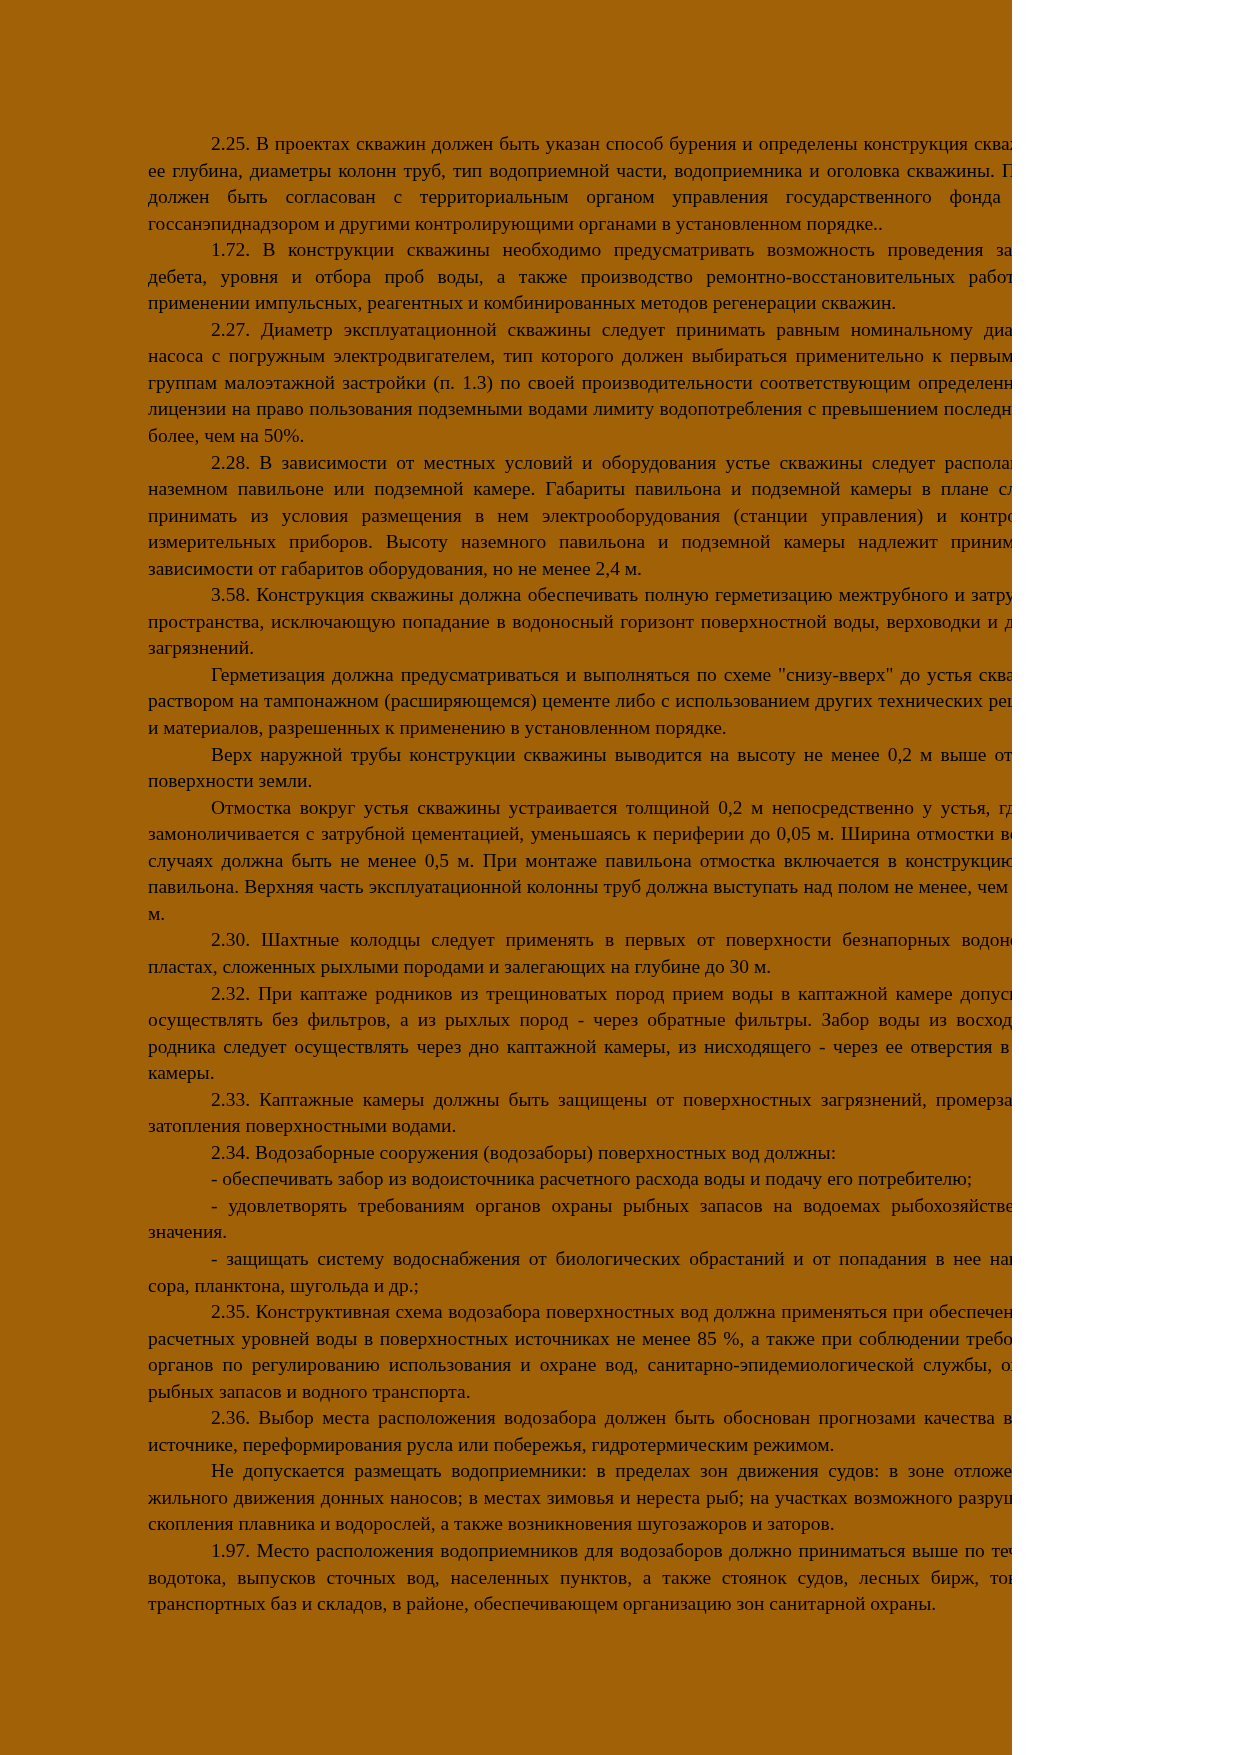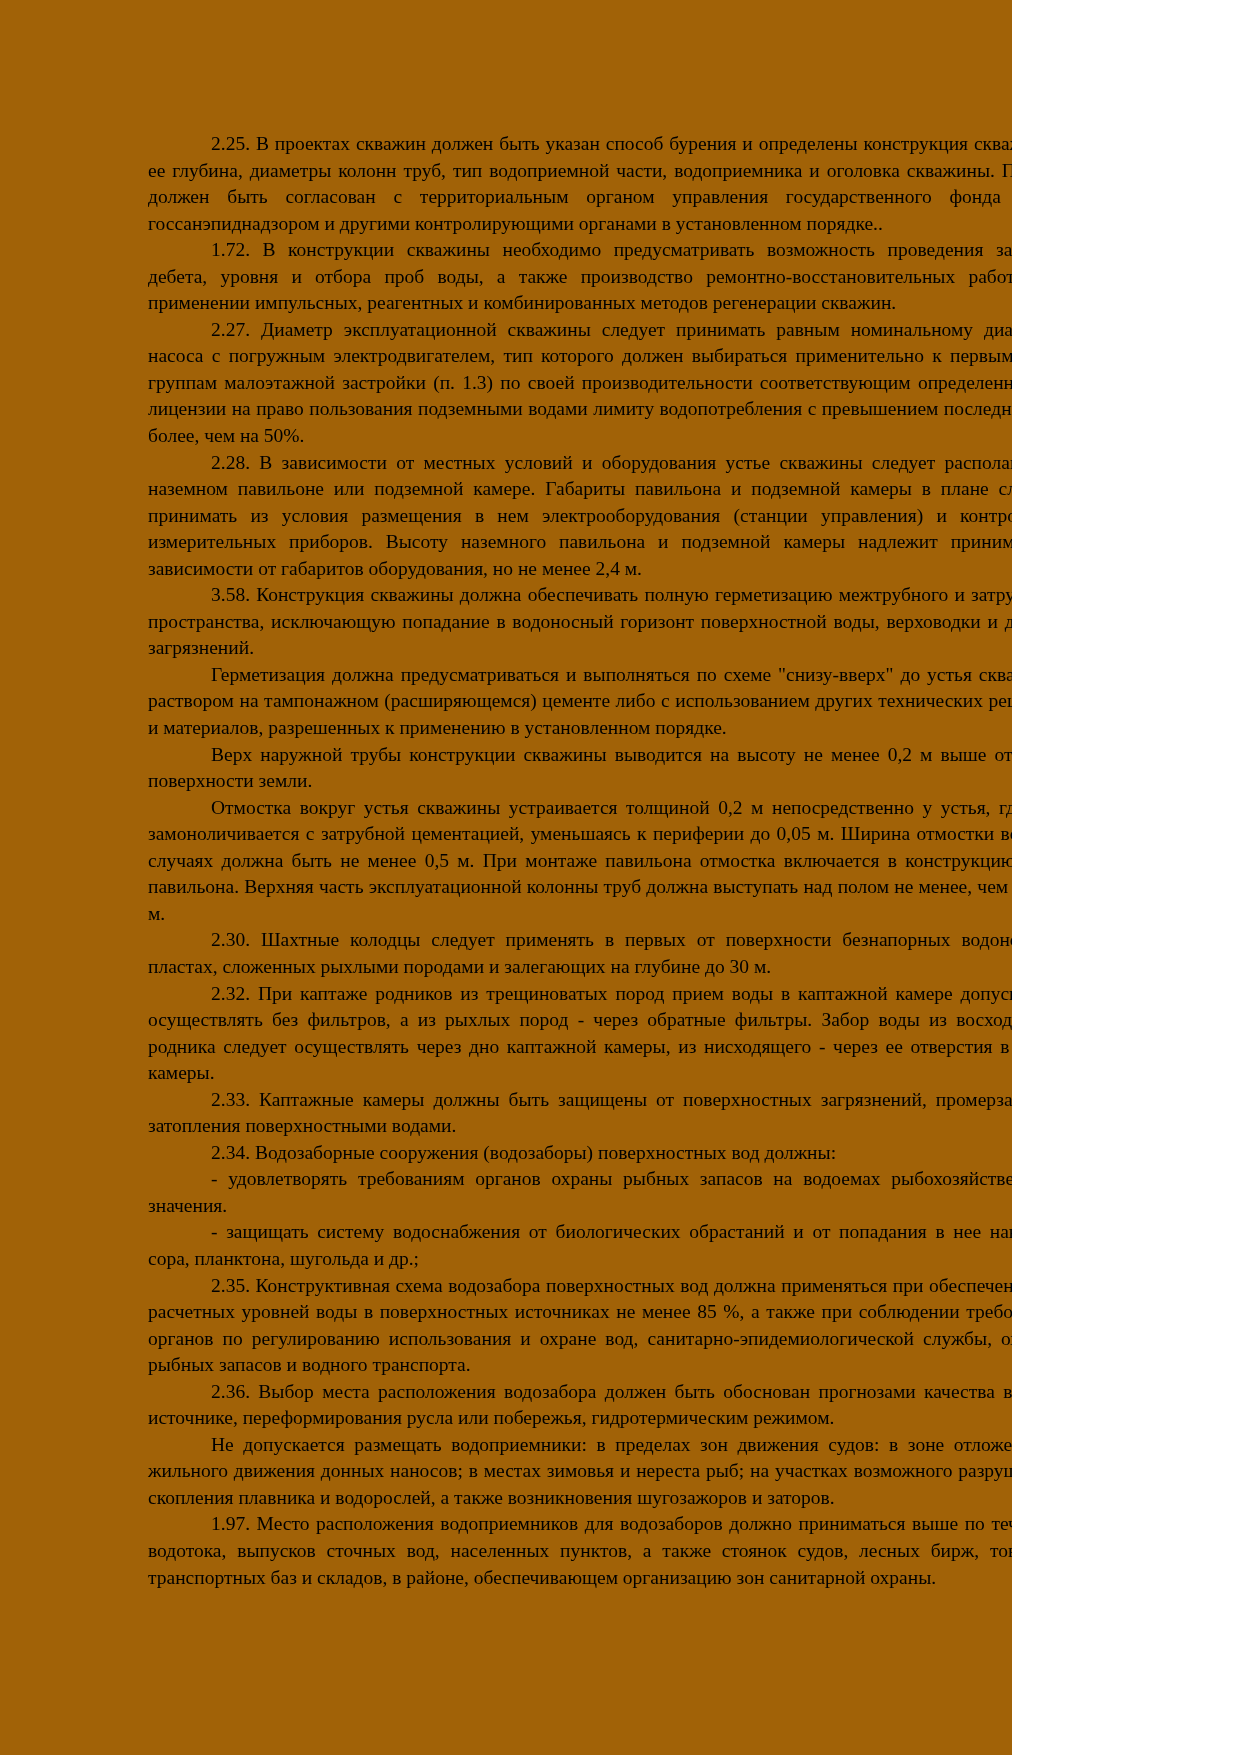--- a/index.html
+++ b/index.html
@@ -41,20 +41,21 @@
     <p>2.27. Диаметр эксплуатационной скважины следует принимать равным номинальному диаметру насоса с погружным электродвигателем, тип которого должен выбираться применительно к первым двум группам малоэтажной застройки (п. 1.3) по своей производительности соответствующим определенному в лицензии на право пользования подземными водами лимиту водопотребления с превышением последнего не более, чем на 50%.</p>
     <p>2.28. В зависимости от местных условий и оборудования устье скважины следует располагать в наземном павильоне или подземной камере. Габариты павильона и подземной камеры в плане следует принимать из условия размещения в нем электрооборудования (станции управления) и контрольно-измерительных приборов.  Высоту наземного павильона и подземной камеры надлежит принимать в зависимости от габаритов оборудования, но не менее 2,4 м.</p>
     <p>3.58. Конструкция скважины должна обеспечивать полную герметизацию  межтрубного и затрубного пространства,  исключающую попадание в водоносный горизонт поверхностной воды, верховодки и других загрязнений.</p>
     <p>Герметизация должна предусматриваться и выполняться по схеме "снизу-вверх" до устья скважины раствором на тампонажном (расширяющемся) цементе либо с использованием других технических  решений  и материалов, разрешенных к применению в установленном порядке.</p>
     <p>Верх наружной трубы конструкции скважины выводится на высоту не менее 0,2 м выше отметки поверхности земли.</p>
     <p>Отмостка вокруг устья скважины устраивается толщиной 0,2 м непосредственно у устья, где она замоноличивается с затрубной цементацией, уменьшаясь к периферии до 0,05 м. Ширина отмостки во всех случаях должна быть не менее 0,5 м. При монтаже павильона отмостка включается в конструкцию пола павильона. Верхняя часть эксплуатационной колонны труб должна выступать над полом не менее, чем на 0,5 м.</p>
     <p>2.30. Шахтные колодцы следует применять в первых от поверхности безнапорных водоносных пластах, сложенных рыхлыми породами и залегающих на глубине до 30 м.</p>
     <p>2.32. При каптаже родников из трещиноватых пород прием воды в каптажной камере допускается осуществлять без фильтров, а из рыхлых пород - через обратные фильтры. Забор воды из восходящего родника следует осуществлять через дно каптажной камеры, из нисходящего - через ее отверстия в стене камеры.</p>
     <p>2.33. Каптажные камеры должны быть защищены от поверхностных загрязнений, промерзания и затопления поверхностными водами.</p>
     <p>2.34. Водозаборные сооружения (водозаборы) поверхностных вод должны:</p>
+    <p>- обеспечивать забор из водоисточника расчетного расхода воды и подачу его потребителю;</p>
     <p>- удовлетворять требованиям органов охраны рыбных запасов на водоемах рыбохозяйственного значения.</p>
     <p>- защищать систему водоснабжения от биологических обрастаний и от попадания в нее наносов, сора, планктона, шугольда и др.;</p>
     <p>2.35. Конструктивная схема водозабора поверхностных вод должна применяться при обеспеченности расчетных уровней воды в поверхностных источниках не менее 85 %, а также при соблюдении требований органов по регулированию использования и охране вод, санитарно-эпидемиологической службы, охраны рыбных запасов и водного транспорта.</p>
     <p>2.36. Выбор места расположения водозабора должен быть обоснован прогнозами качества воды в источнике, переформирования русла или побережья, гидротермическим режимом.</p>
     <p>Не допускается размещать водоприемники: в пределах зон движения судов: в зоне отложения и жильного движения донных наносов; в местах зимовья и нереста рыб; на участках возможного разрушения, скопления плавника и водорослей, а также возникновения шугозажоров и заторов.</p>
     <p>1.97. Место расположения водоприемников для водозаборов должно приниматься выше по течению водотока, выпусков сточных вод, населенных пунктов, а также стоянок судов, лесных бирж, товарно-транспортных баз и складов, в районе, обеспечивающем организацию зон санитарной охраны.</p>
   </div>
 </div>
 
 </body></html>

